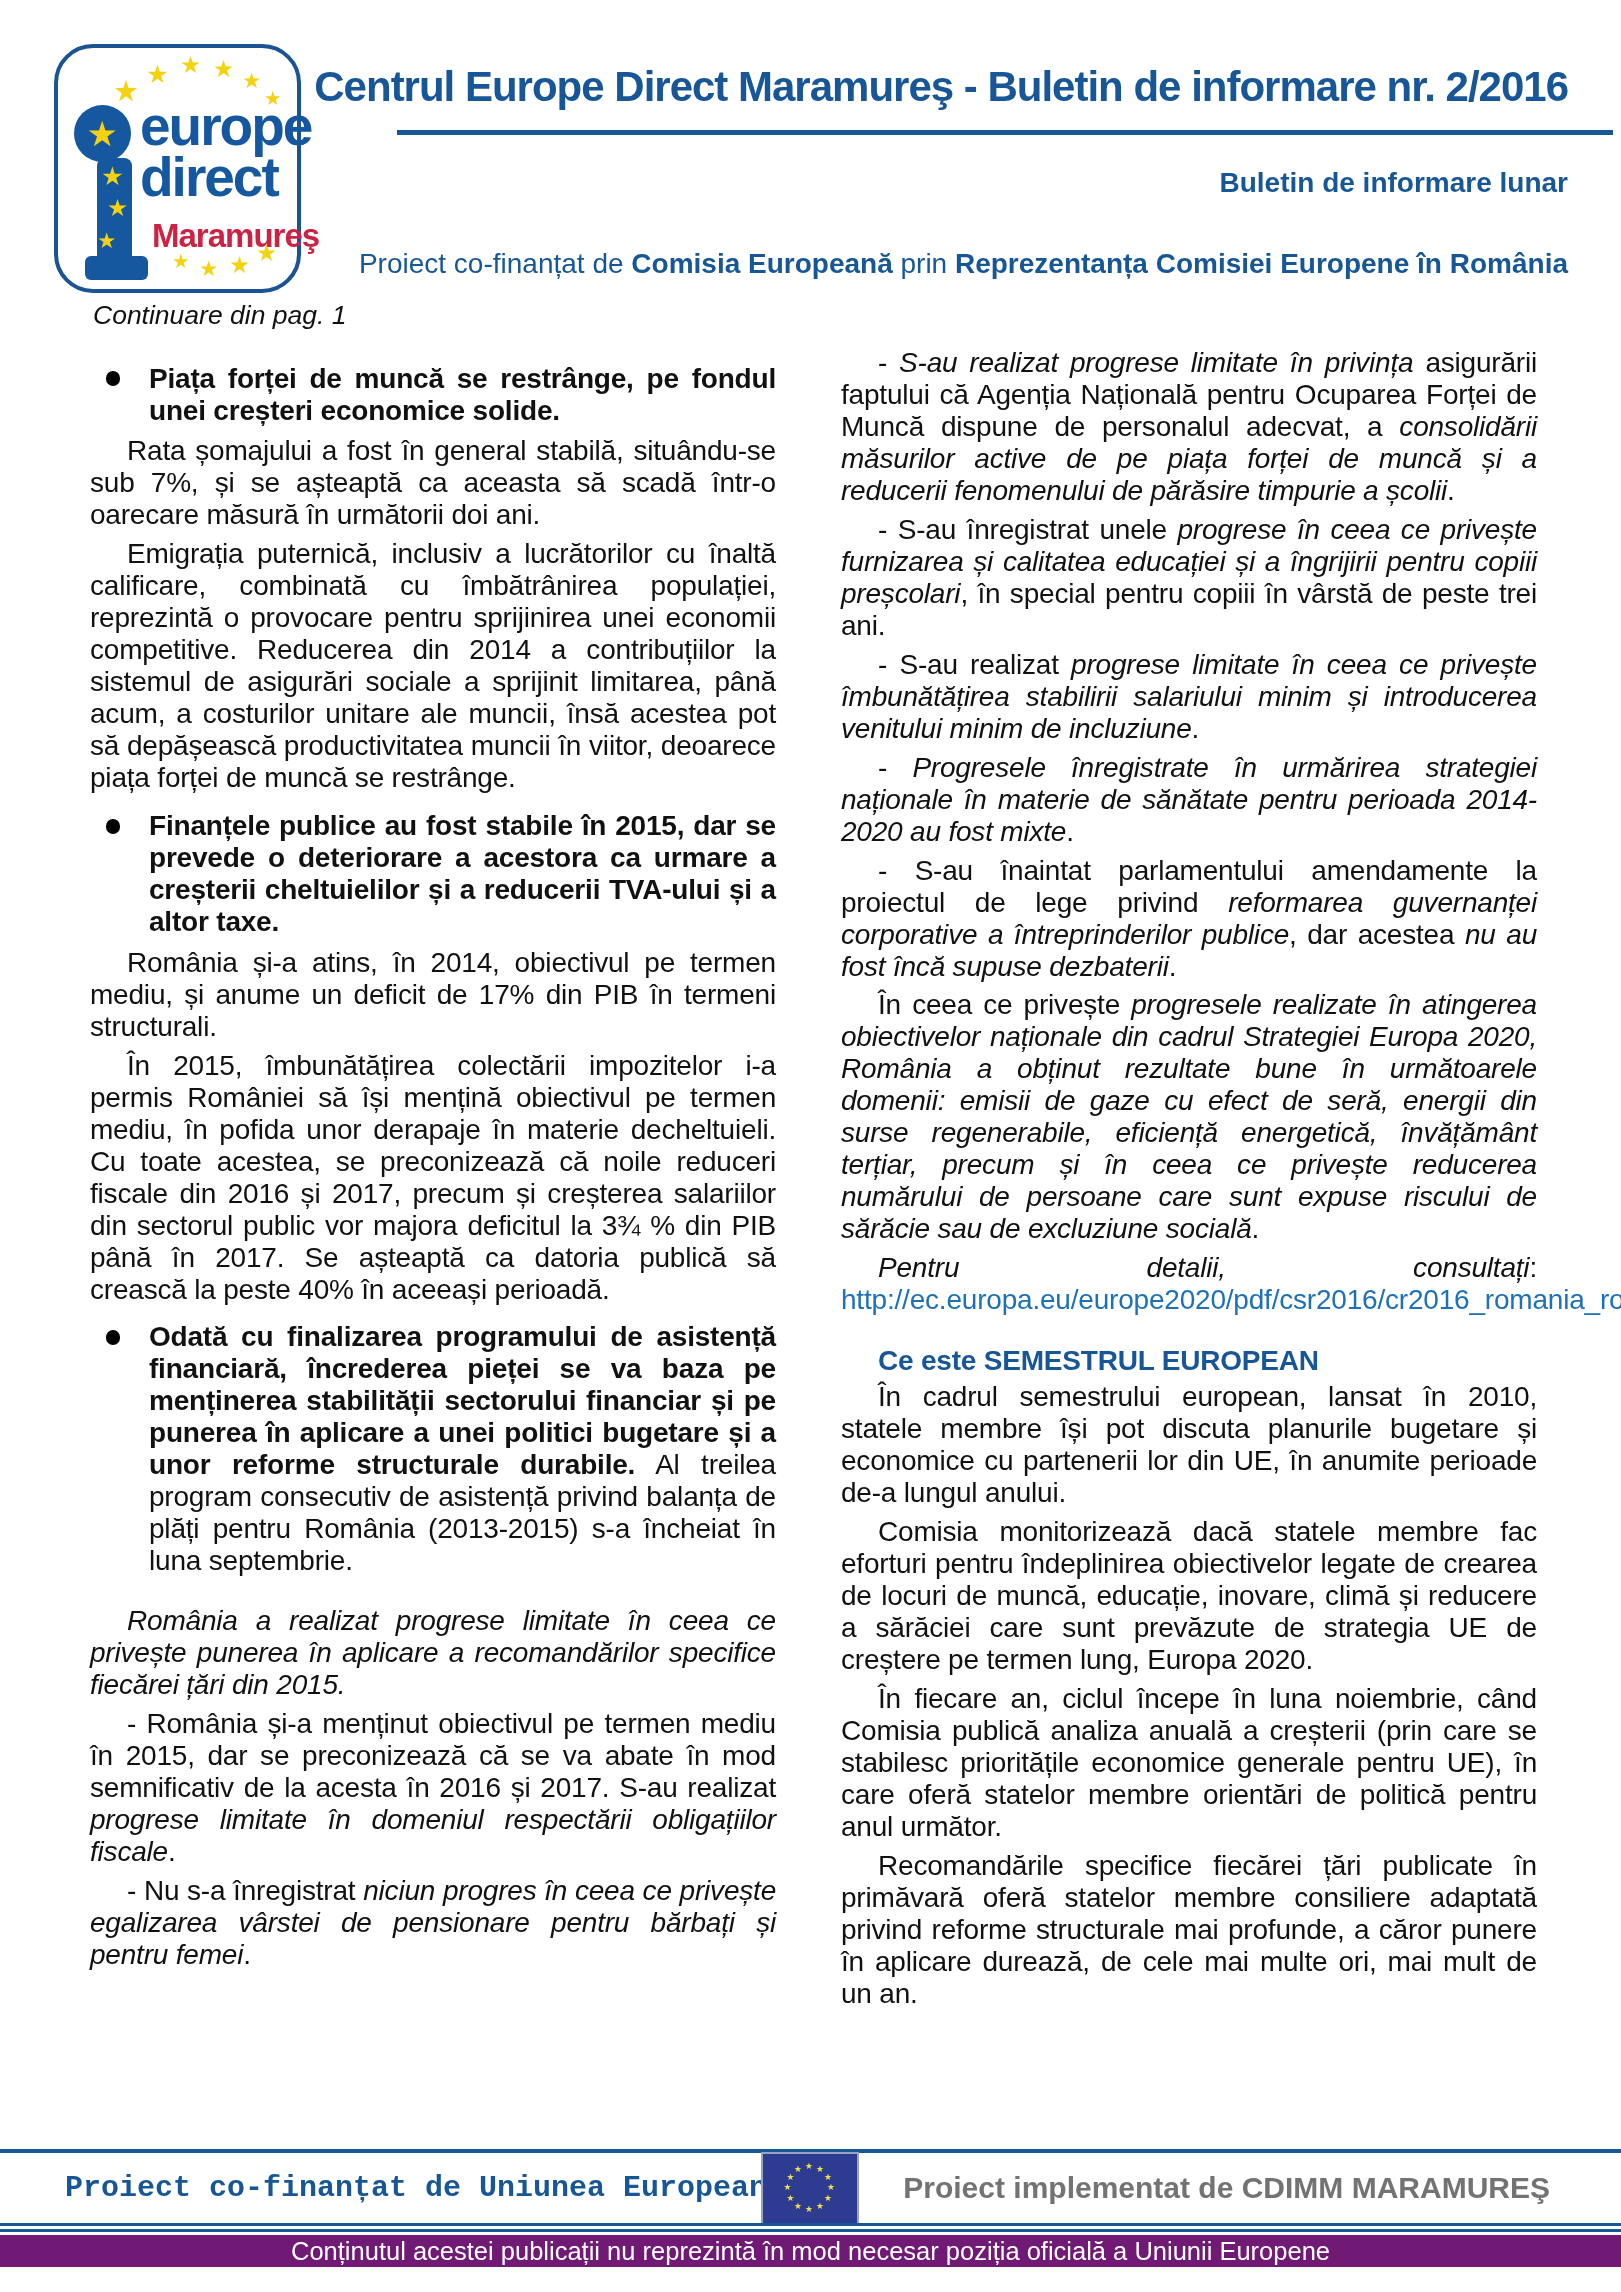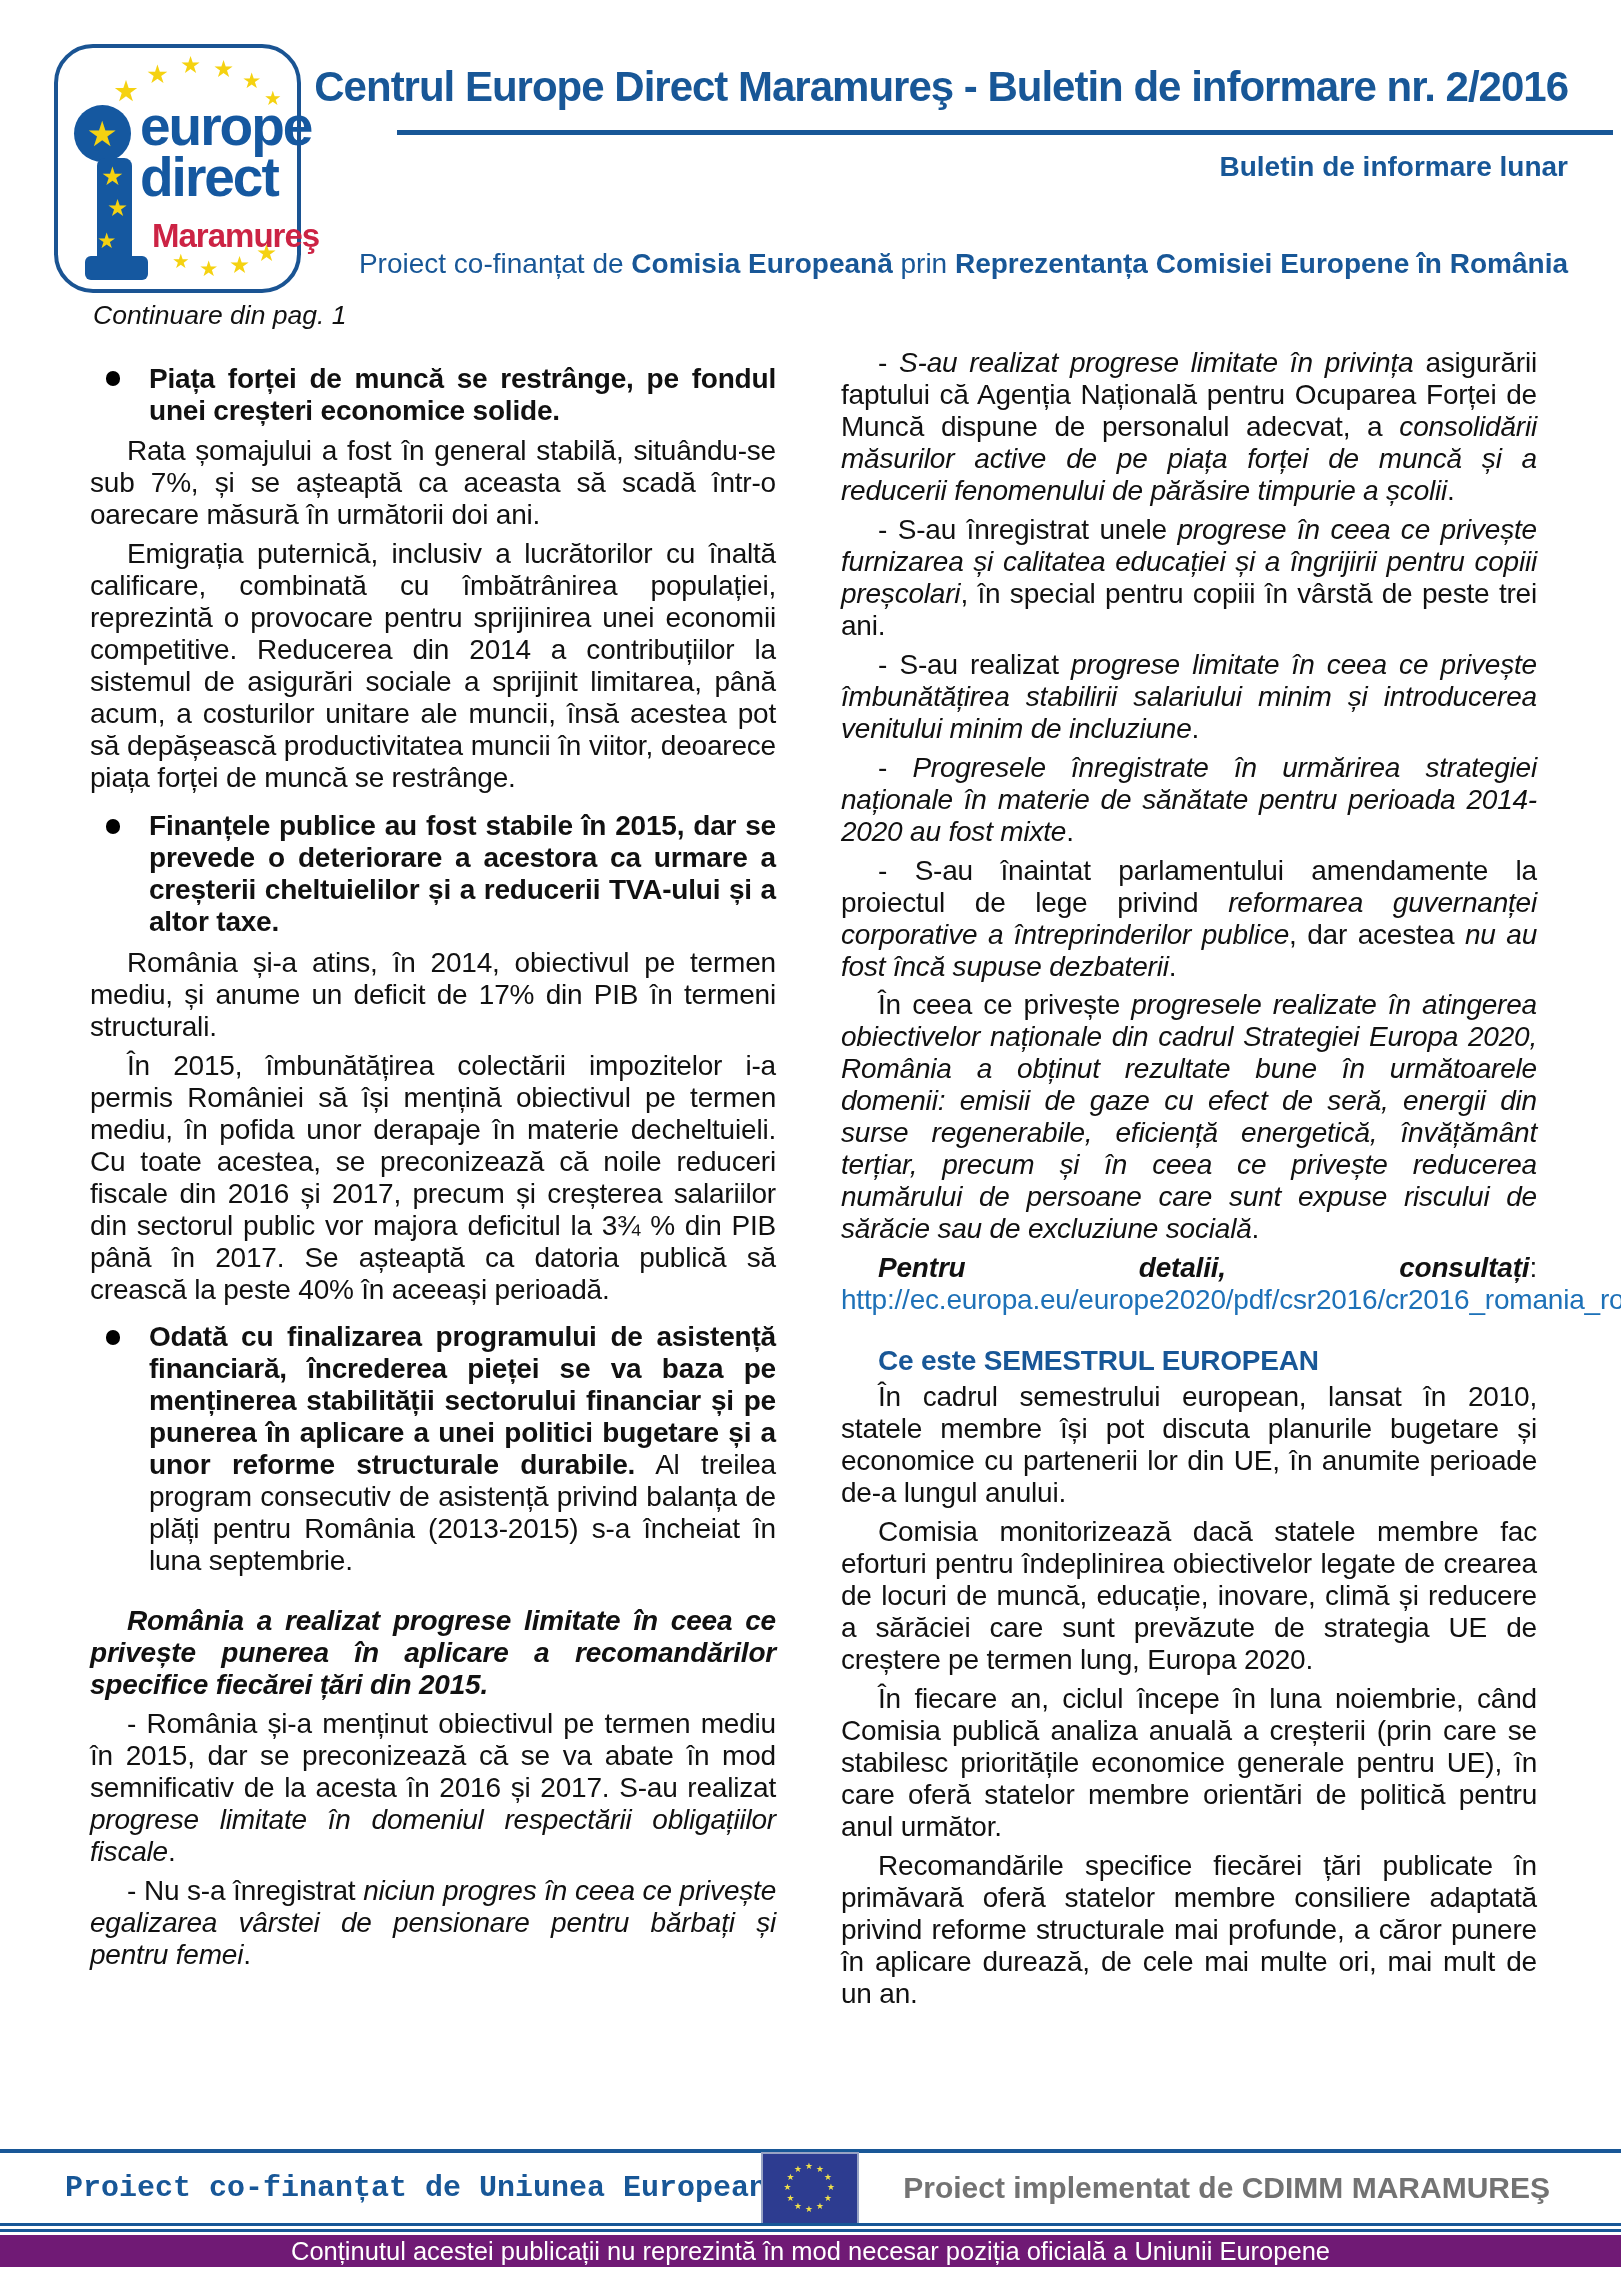--- a/index.html
+++ b/index.html
@@ -34,21 +34,21 @@
   }
   .logo-disc .star{position:static;font-size:35px;line-height:57px;}
   .one-bar{position:absolute;left:39px;top:110px;width:35px;height:110px;background:#1558a0;border-radius:7.8px;}
   .one-foot{position:absolute;left:27.4px;top:208px;width:63px;height:23.5px;background:#1558a0;border-radius:5.9px;}
   .hdr-title{
     position:absolute;left:294px;top:63px;right:53px;text-align:right;
     color:#185797;font-weight:bold;font-size:42px;letter-spacing:-1px;white-space:nowrap;
   }
   .hdr-rule{position:absolute;left:397px;top:130px;right:7.8px;height:4.9px;background:#185797;}
   .hdr-sub1{
-    position:absolute;left:294px;top:151px;right:53px;text-align:right;
+    position:absolute;left:294px;top:167px;right:53px;text-align:right;
     color:#185797;font-weight:bold;font-size:28px;
   }
   .hdr-sub2{
     position:absolute;left:294px;top:204px;right:53px;text-align:right;
     color:#185797;font-size:28px;margin-top:44px;
   }
   .hdr-sub2 .run-b{font-weight:bold;}
   
   .cont-note{position:absolute;left:93px;top:300px;font-style:italic;font-size:26.5px;color:#111;}
   .col{position:absolute;top:347px;font-size:28px;line-height:32px;letter-spacing:-0.2px;text-align:justify;}
@@ -61,21 +61,21 @@
   .col .bullet .dot{
     position:absolute;left:15.7px;top:8.8px;width:14.7px;height:14.7px;border-radius:50%;background:#000;
   }
   .col .lead{margin-top:27.4px;}
   .col .heading{
     color:#185797;font-weight:bold;margin-top:29px;margin-bottom:3.9px;
   }
   .run-r{font-style:normal;font-weight:normal;}
   .run-i{font-style:italic;}
   .run-b{font-weight:bold;}
-  .run-bi{font-weight:bold;font-style:italic;}
+  .run-bi{font-weight:normal;font-style:italic;}
   a.run-link{color:#1d71b8;text-decoration:none;}
   
   .ft-line-top{position:absolute;left:0;right:0;top:2149px;height:3.9px;background:#185797;}
   .ft-left{
     position:absolute;left:65px;top:2171px;color:#185797;font-weight:bold;font-size:30px;font-family:Liberation Mono, monospace;
   }
   .ft-right{
     position:absolute;right:71px;top:2171px;color:#737373;font-weight:bold;font-size:30px;
   }
   .eu-flag{

